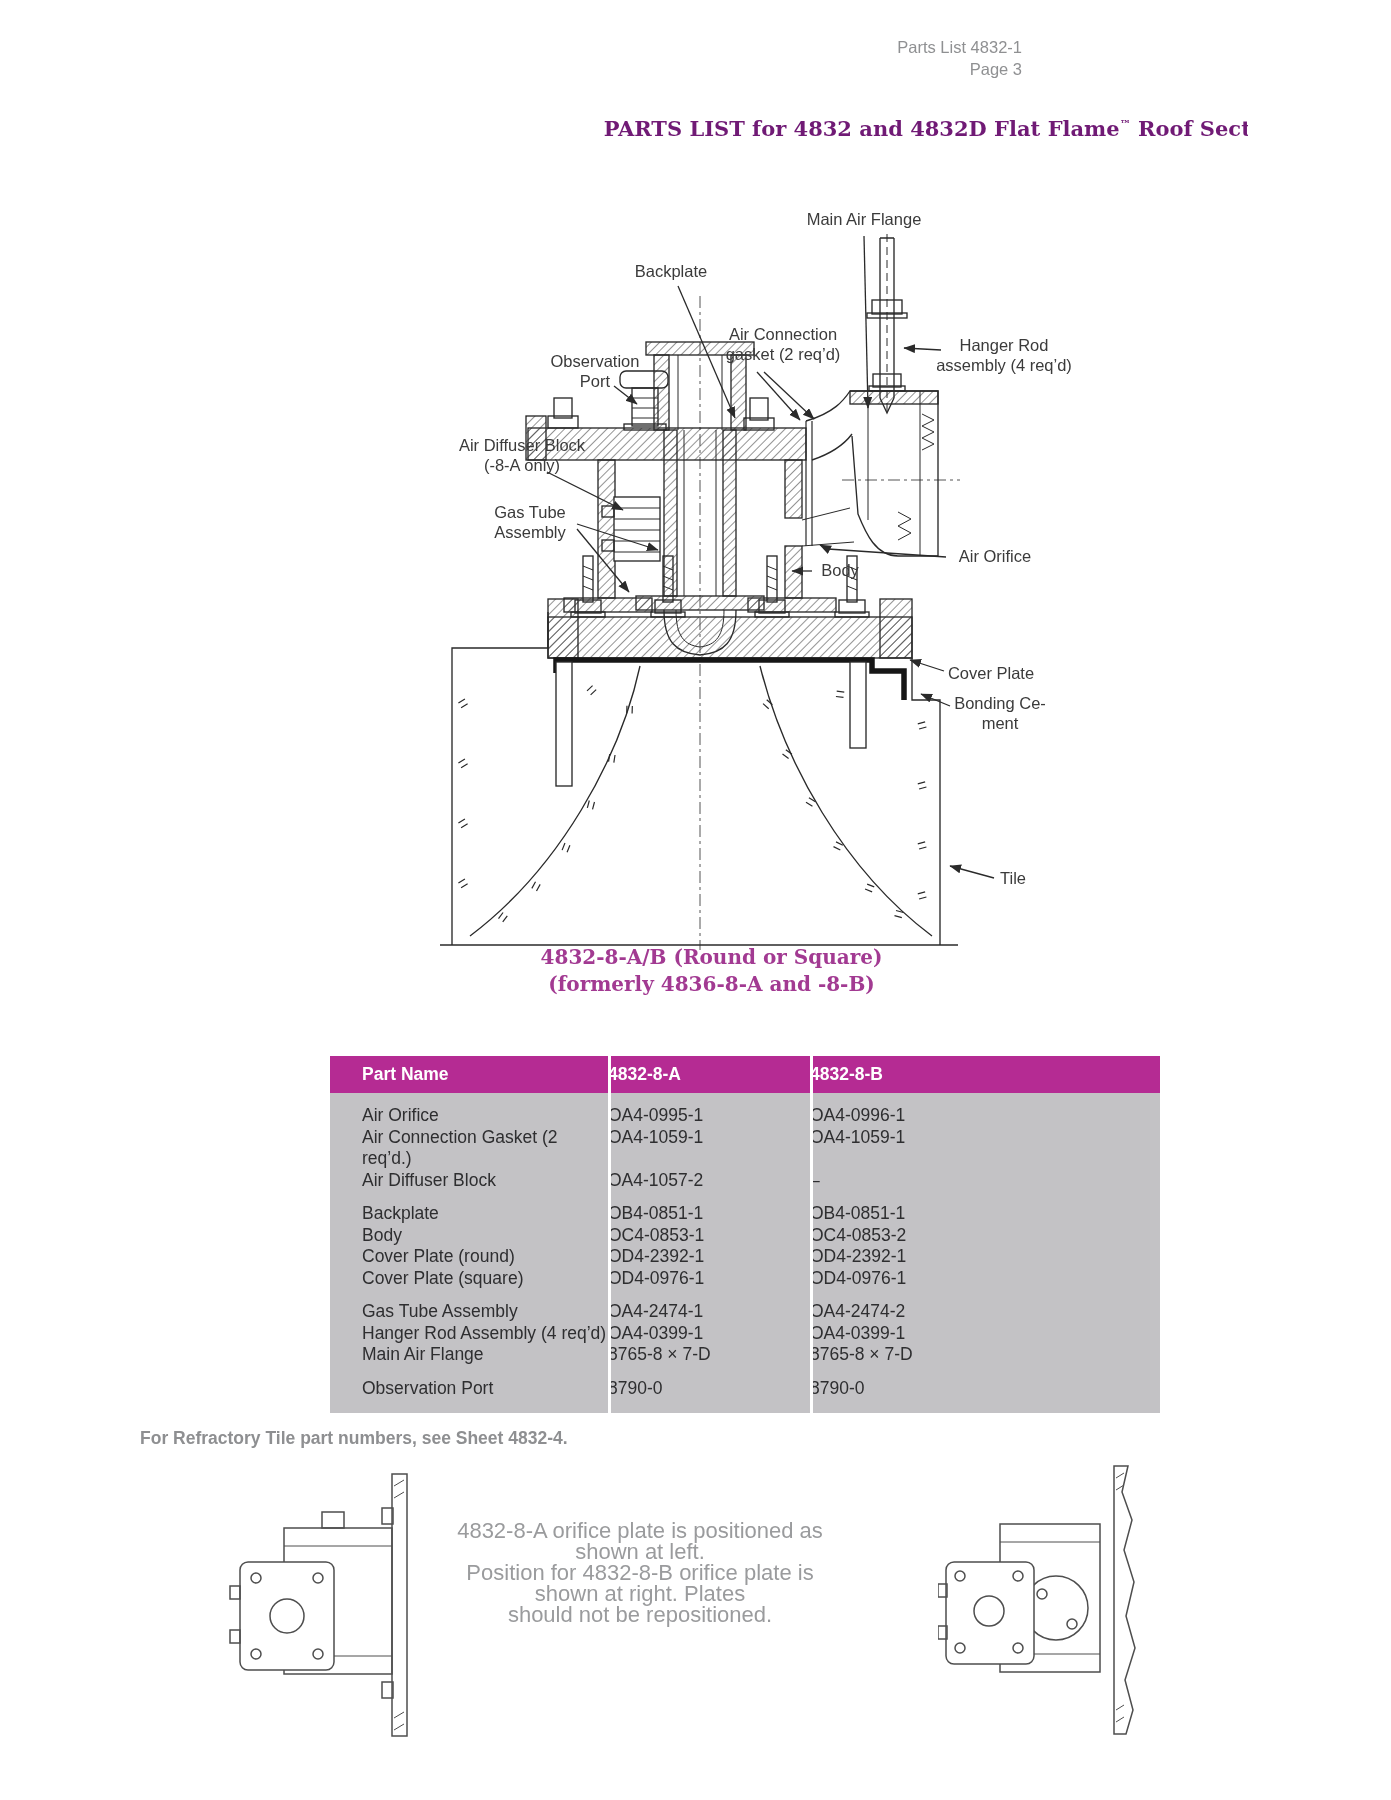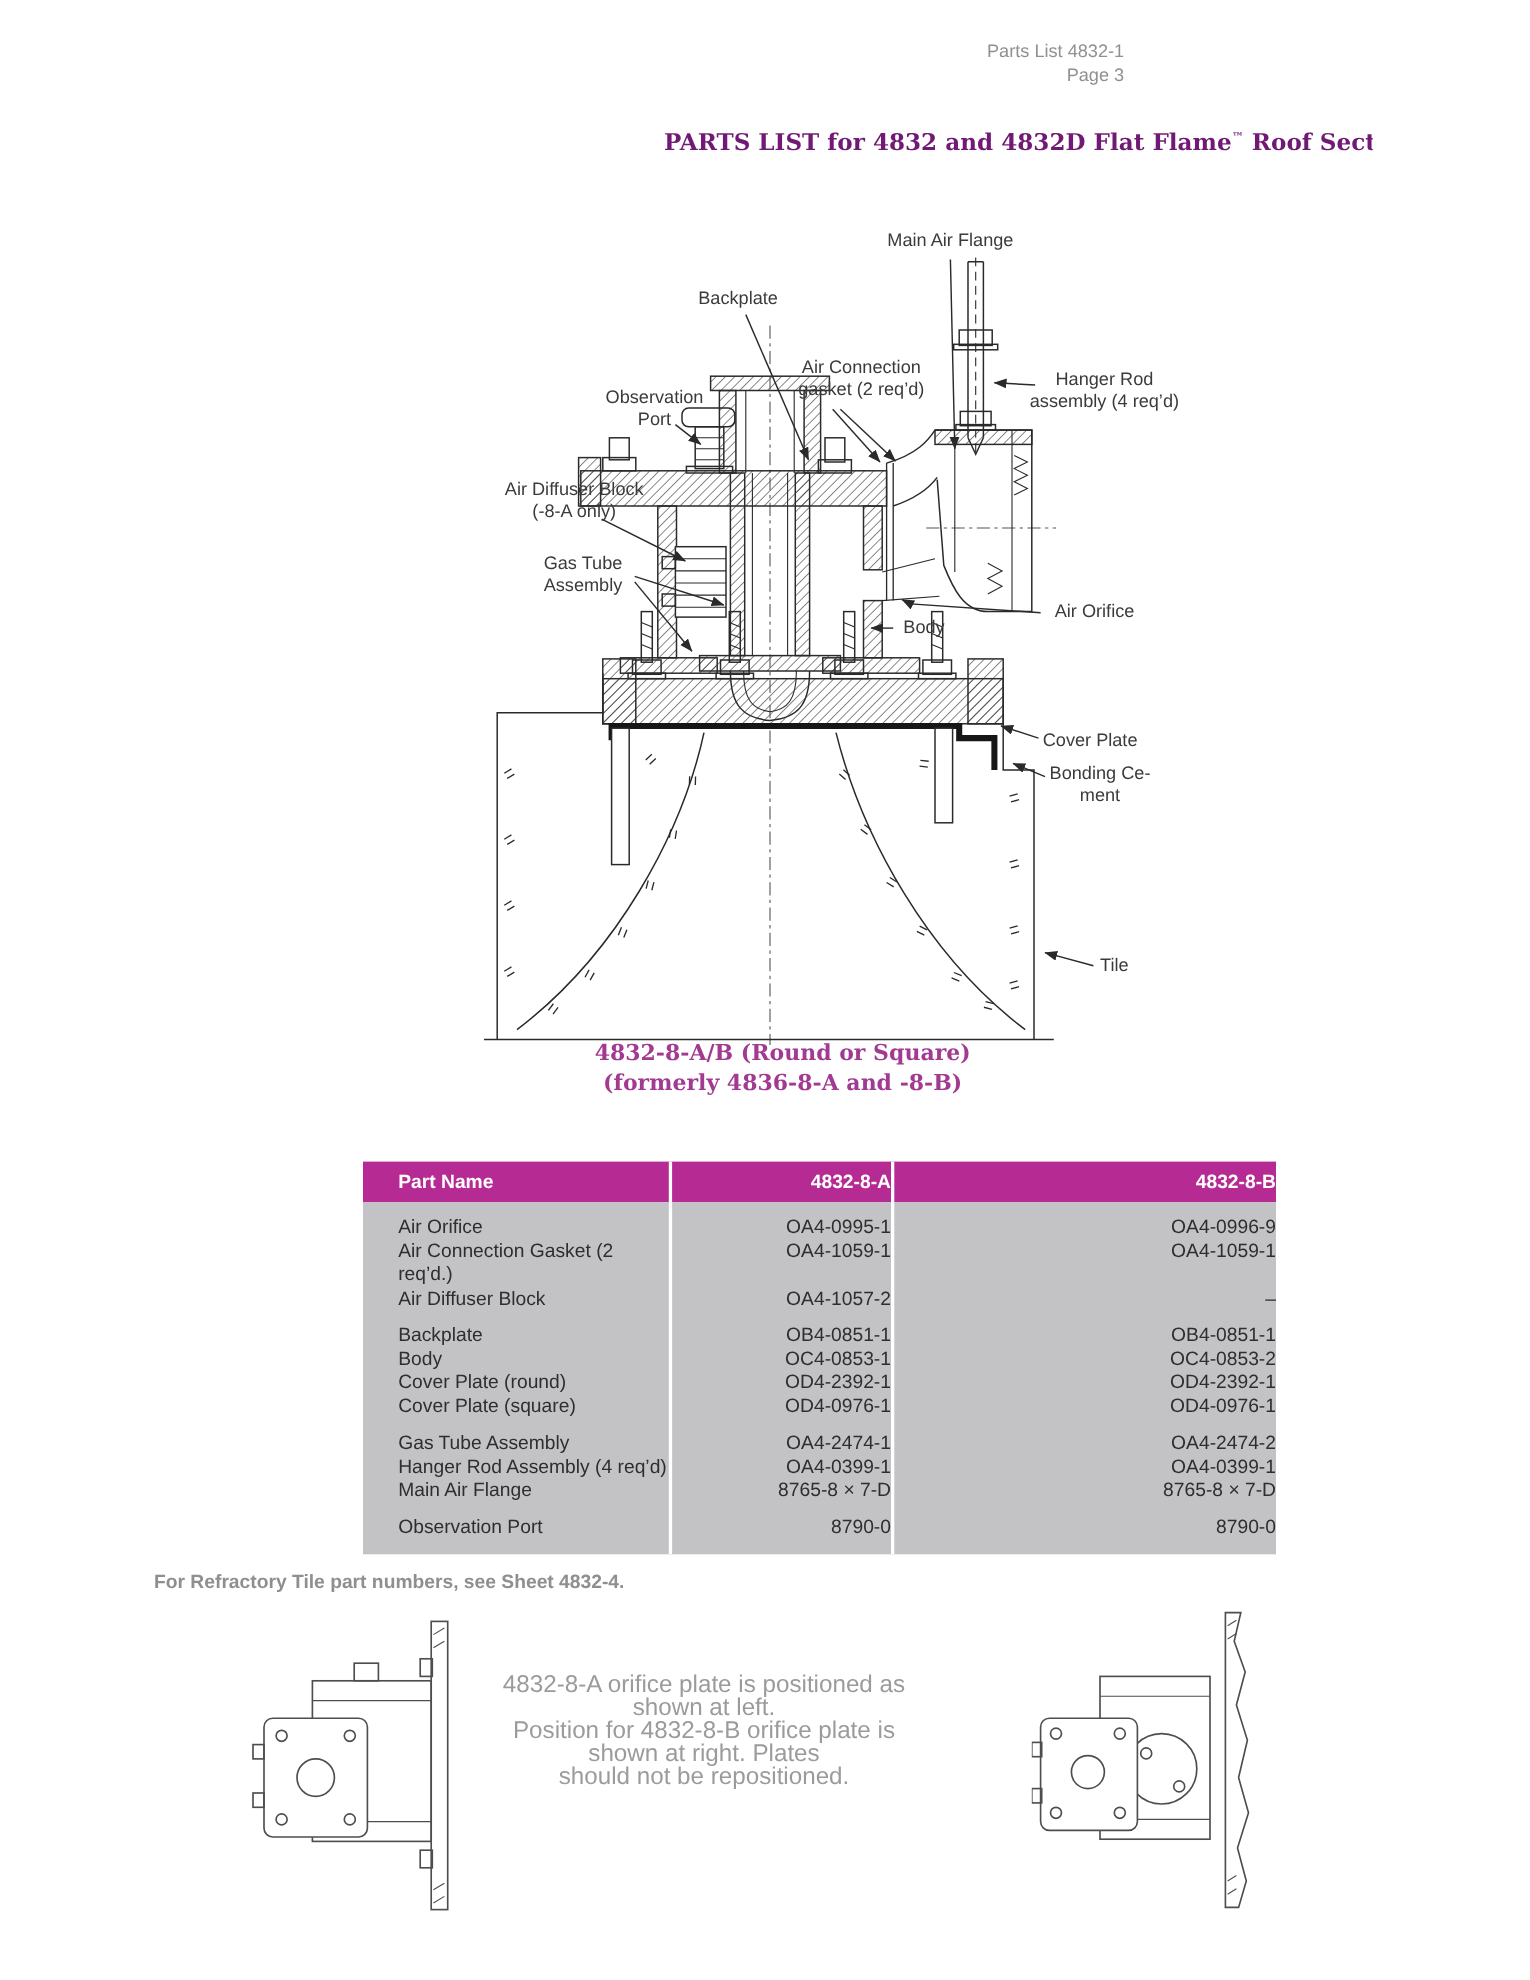--- a/index.html
+++ b/index.html
@@ -16,21 +16,21 @@
        font-size:16.5px;line-height:19.5px;color:#3b3b3b;}
   .subtitle{position:absolute;top:944px;left:16px;width:1391px;text-align:center;
             color:#a23a92;font-family:"DejaVu Serif",serif;font-weight:700;
             font-size:20px;line-height:27px;}
   .ptable{position:absolute;left:330px;top:1056px;width:830px;}
   .thead{display:grid;grid-template-columns:278px 202px 1fr;background:#b52b93;color:#fff;
          font-weight:700;font-size:17.5px;height:37px;align-items:center;position:relative;}
   .tbody{background:#c3c2c5;padding:10px 0 14px 0;font-size:17.5px;color:#2e2e30;position:relative;}
   .trow{display:grid;grid-template-columns:278px 202px 1fr;line-height:21.5px;}
   .c0{padding-left:32px;}
-  .c1,.c2{text-align:right;}
+  .c1,.c2{text-align:left;}
   .tgroup{margin-top:12px;}
   .tgroup:first-child{margin-top:2px;}
   .vline{position:absolute;top:0;bottom:0;width:3px;background:#ffffff;}
   .note{position:absolute;left:140px;top:1428px;font-weight:700;color:#8e8f91;font-size:17.5px;}
   .caption{position:absolute;left:437px;top:1520px;width:406px;text-align:center;
            color:#9a9b9d;font-size:22px;line-height:21px;white-space:pre-line;}
   .mini{position:absolute;}
 </style>
 </head>
 <body>
@@ -224,21 +224,21 @@
     <div class="thead">
       <div class="c0">Part Name</div>
       <div class="c1">4832-8-A</div>
       <div class="c2">4832-8-B</div>
     </div>
     <div class="tbody">
       <div class="tgroup">
         <div class="trow">
           <div class="c0">Air Orifice</div>
           <div class="c1">OA4-0995-1</div>
-          <div class="c2">OA4-0996-9</div>
+          <div class="c2">OA4-0996-1</div>
         </div>
         <div class="trow">
           <div class="c0">Air Connection Gasket (2 req’d.)</div>
           <div class="c1">OA4-1059-1</div>
           <div class="c2">OA4-1059-1</div>
         </div>
         <div class="trow">
           <div class="c0">Air Diffuser Block</div>
           <div class="c1">OA4-1057-2</div>
           <div class="c2">–</div>

